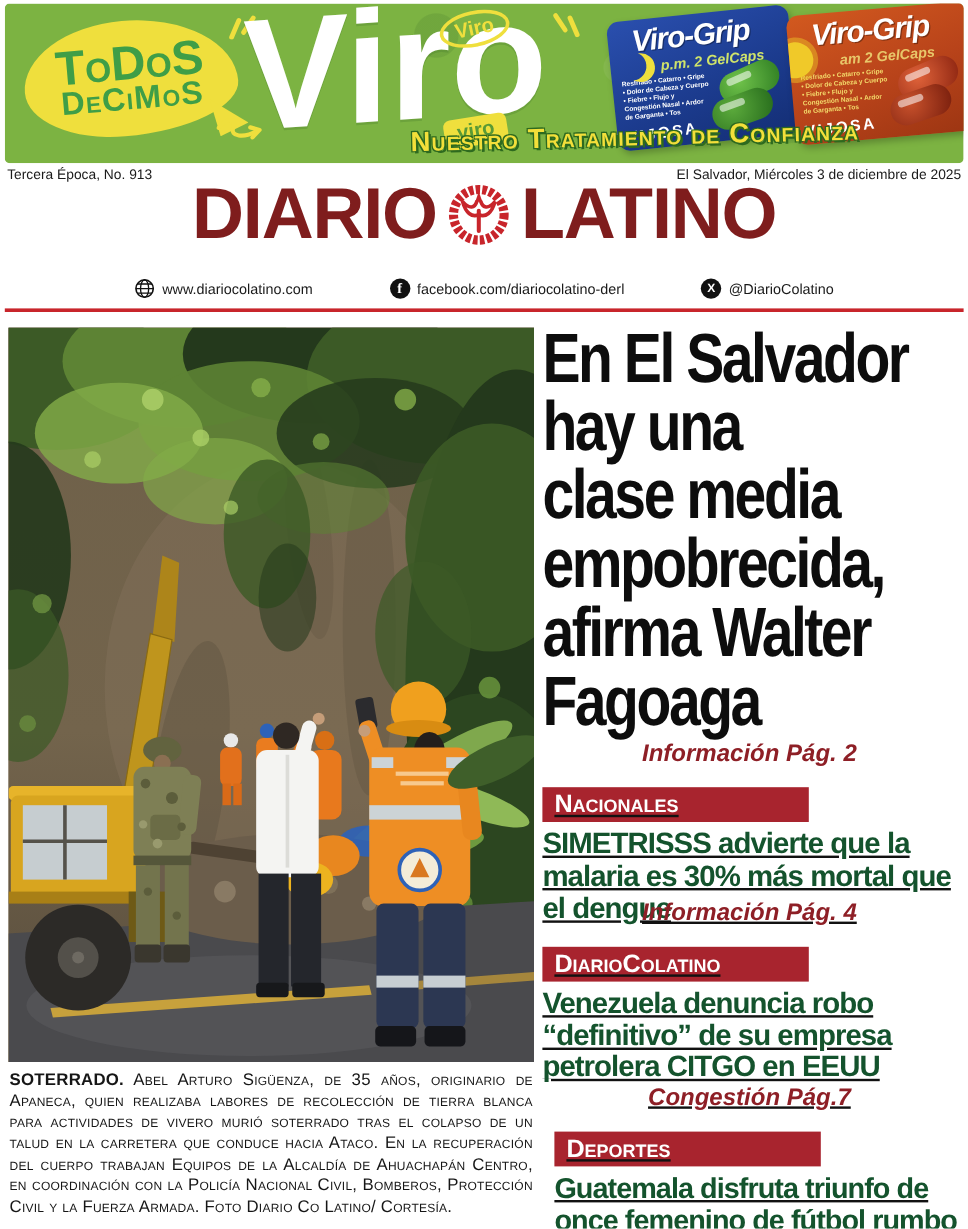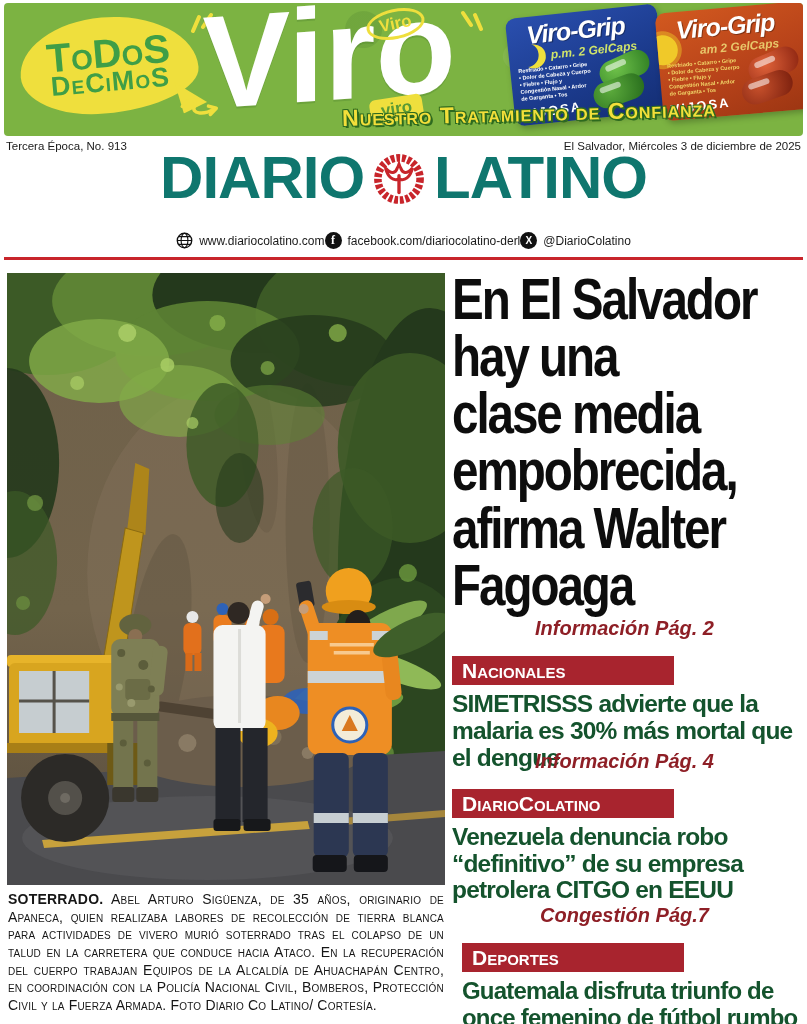--- a/index.html
+++ b/index.html
@@ -103,29 +103,29 @@
   .dateline {
     position:absolute; left:6px; right:6px; top:140px;
     display:flex; justify-content:space-between;
     font-size:11.5px; color:#1a1a1a;
   }
   .masthead {
     position:absolute; left:0; right:0; top:148px; text-align:center;
   }
   .masthead-title {
     display:flex; align-items:center; justify-content:center; gap:8px;
-    color:#0f766e; font-weight:bold; font-size:60px; letter-spacing:-1px; line-height:1;
+    color:#7f1d1d; font-weight:bold; font-size:60px; letter-spacing:-1px; line-height:1;
   }
   .emblem { width:54px; height:54px; margin-top:2px; }
   .masthead-sub {
     color:#c8252b; font-weight:bold; font-size:30px; letter-spacing:1px; margin-top:2px;
   }
   .contact-row {
     position:absolute; left:0; right:0; top:232px;
-    display:flex; justify-content:center; 
+    display:flex; justify-content:center; gap:64px;
     font-size:12px; color:#1a1a1a; align-items:center;
   }
   .contact-item { display:flex; align-items:center; gap:6px; }
   .ricon {
     width:17px; height:17px; border-radius:50%; background:#111; color:#fff;
     display:inline-flex; align-items:center; justify-content:center;
     font-size:12px; font-weight:bold; font-family:"Liberation Serif", serif;
   }
   .red-rule { position:absolute; left:4px; right:4px; top:257px; height:3px; background:#c8252b; }
 
@@ -146,21 +146,21 @@
   .lead-headline {
     width:426px; transform:scaleX(.82); transform-origin:0 0;
     font-weight:bold; font-size:58px; line-height:.985; letter-spacing:-2.5px;
     color:#0d0d0d;
   }
   .info-pag {
     text-align:center; color:#8e1f26; font-weight:bold; font-style:italic;
     font-size:20px; padding-right:4px;
   }
   .lead-info { margin-top:4px; }
-  .section { margin-top:16px; }
+  .section { margin-top:16px;text-decoration:underline; }
   .section-bar {
     width:222px; height:29px; background:#a8242e; color:#fff;
     font-variant:small-caps; font-weight:bold; font-size:21px;
     padding:1px 0 0 10px; line-height:27px;
   }
   .section-headline {
     margin-top:6px; font-weight:bold; font-size:24.5px; line-height:1.1;
     letter-spacing:-.8px; color:#14532d;
   }
   .info-overlap { margin-top:-22px; }

